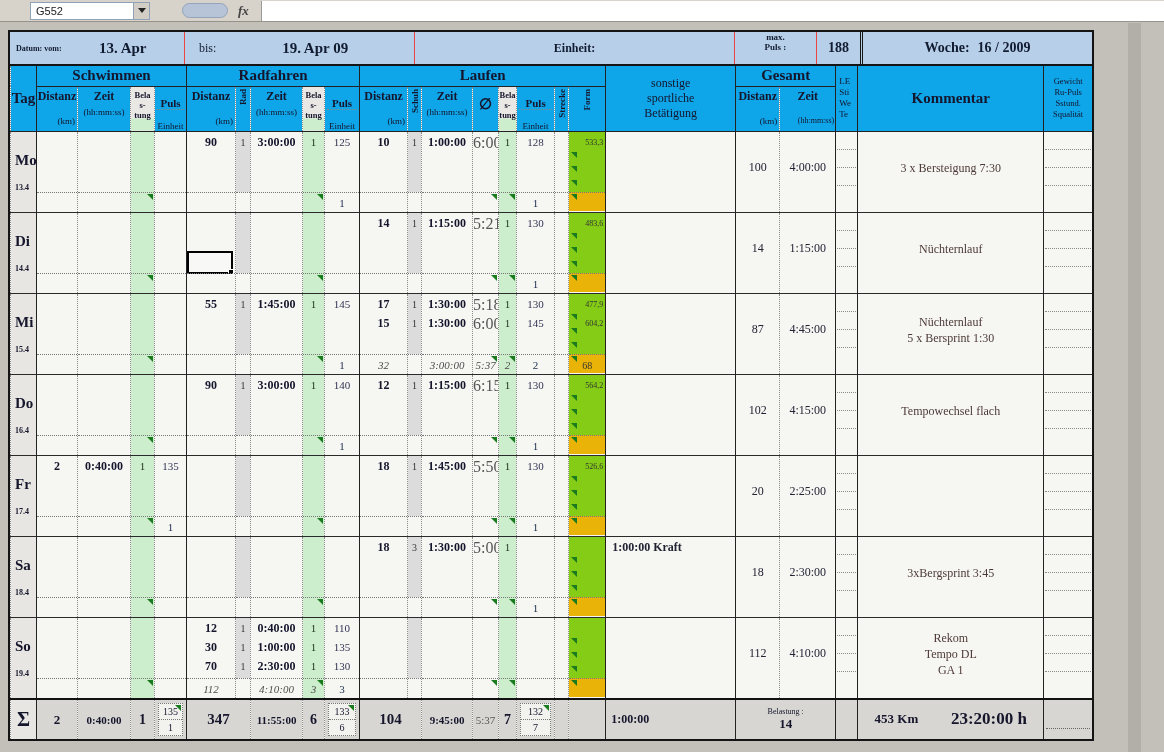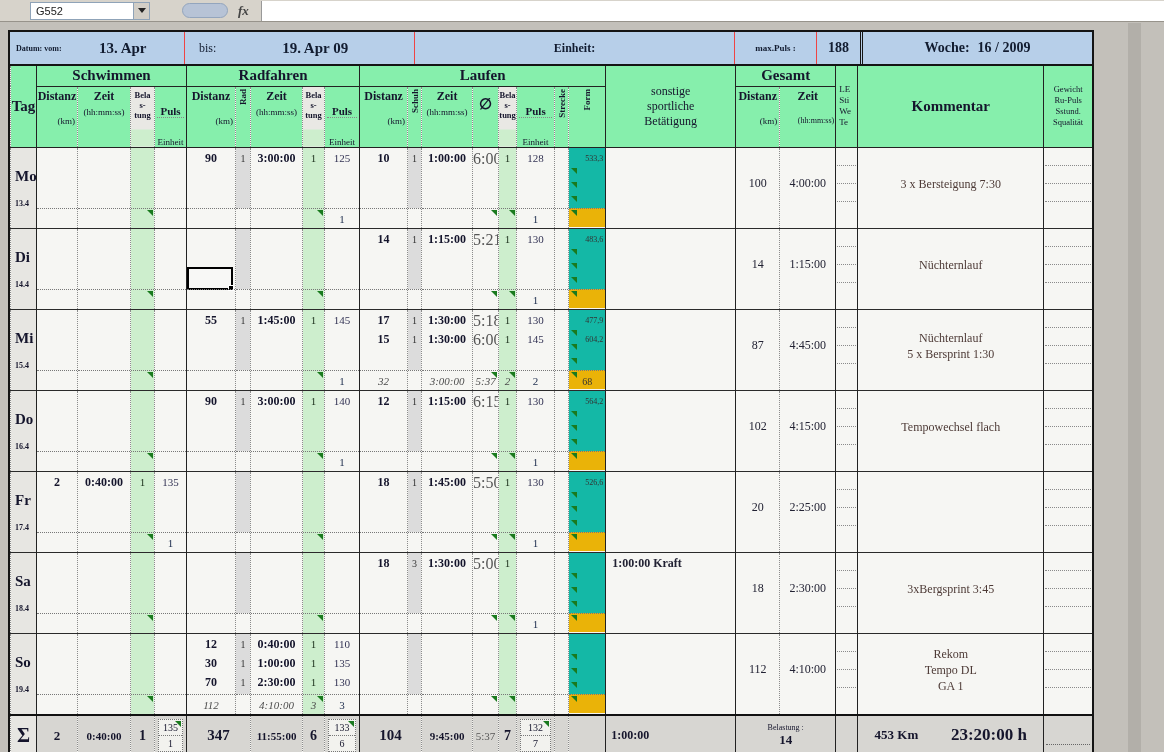--- a/index.html
+++ b/index.html
@@ -16,56 +16,56 @@
   .fx{font:italic bold 13px "Liberation Serif",serif;color:#444;margin-left:10px}
   .formulabar{flex:1;height:20px;background:#fff;margin-left:12px;border-left:1px solid #999}
   .rshade{position:absolute;left:1128px;top:23px;width:13px;height:729px;background:#b2afa9}
   
   .sheet{margin:8px 0 0 8px;width:1086px;border:2px solid #141414;background:#f6f6f3}
   .band{height:34px;background:#b7cfe9;display:flex;border-bottom:2px solid #141414;color:#121c30}
   .seg{display:flex;align-items:center;border-right:1px solid #ef4444}
   .s1{width:175px}.s2{width:230px}.s3{width:320px}.s4{width:82px}.s5{width:46px}
   .s6{flex:1;border-right:none}
   .c{justify-content:center}
-  .cc{justify-content:center;align-items:center}
+  .cc{flex-direction:column;justify-content:flex-start;align-items:center}
   .s5{border-right:3px double #141414}
   .lab{font-size:8px;font-weight:bold;padding-left:6px}
   .bigv{font-size:15px;font-weight:bold;flex:1;text-align:center}
   .bigv2{font-size:14px;font-weight:bold}
   .midv{font-size:12px;padding-left:14px}
   .b{font-weight:bold;padding-left:0}
   .tiny{font-size:9px;font-weight:bold;line-height:10px}
   
   table{border-collapse:collapse;table-layout:fixed;width:1082px;background:#f6f6f3}
   td,th{padding:0;overflow:hidden}
-  thead th{background:#86efac;border-left:1px dotted #8a8a8a;font-weight:bold;vertical-align:middle}
+  thead th{background:#0ea5e9;border-left:1px dotted #8a8a8a;font-weight:bold;vertical-align:middle}
   thead tr.r1 th{height:20px;font-size:15px;border-bottom:1px solid #222}
   thead tr.r2 th{height:44px;border-bottom:1px solid #222;vertical-align:top}
   .bl{border-left:1px solid #222 !important}
   .tagth{font-size:12px}
   .sonh div{font-size:12px;font-weight:normal;line-height:15px}
   .leh div{font-size:9px;text-align:left;padding-left:3px;line-height:11px;font-weight:normal}
   .komh{font-size:26px;font-weight:bold}
   .gewh div{font-size:8.5px;line-height:11px;font-weight:normal}
   .h1{font-size:12px;padding-top:2px;text-align:center}
-  .h1p{font-size:11px;padding-top:2px;text-align:center;border-bottom:1px dotted #888;margin:16px 2px}
+  .h1p{font-size:11px;padding-top:2px;text-align:center;border-bottom:1px dotted #888;margin:8px 2px}
   .h2{font-size:9px;font-weight:normal;text-align:center;padding-top:3px}
   .h2r{font-size:9px;font-weight:normal;text-align:right;padding:12px 2px 0 0}
   .h2rg{font-size:8px;font-weight:normal;text-align:right;padding:12px 1px 0 0}
   .belh{background:linear-gradient(#e9e8e4 72%,#cdeecd 72%)}
   .belh div{font-size:8.5px;line-height:10px;font-weight:bold;text-align:center}
   .belh div:first-child{padding-top:3px}
   .avgh{font-size:15px;text-align:center;padding-top:8px}
   .vert{writing-mode:vertical-rl;transform:rotate(180deg);font-size:9px;margin:2px auto 0}
   
   tbody td{border-left:1px dotted #8b8b8b;vertical-align:top;background:#f6f6f3}
   tr.day td{border-top:1px solid #2a2a2a;height:80px}
   .green{background:#cdeecd}
   .graycol .main{background:#dcdcdc}
-  .formcol .main{background:#14b8a6}.formcol .sub{background:#eab308}
+  .formcol .main{background:#84cc16}.formcol .sub{background:#eab308}
   .tagcol{background:#e7e6e2 !important}
   .main{height:60px;position:relative;padding-top:1px}
   .sub{height:19px;border-top:1px dotted #777;position:relative;text-align:center;line-height:18px}
   .full{height:72px}
   .ln{height:19px;line-height:19px;text-align:center}
   .v{font-weight:bold;font-size:12px;color:#15152c}
   .u{font-size:10px;color:#333}
   .p{font-size:11px;color:#333354}
   .a{font-size:16px;color:#555}
   .bv{font-size:11px;color:#1c301c}

